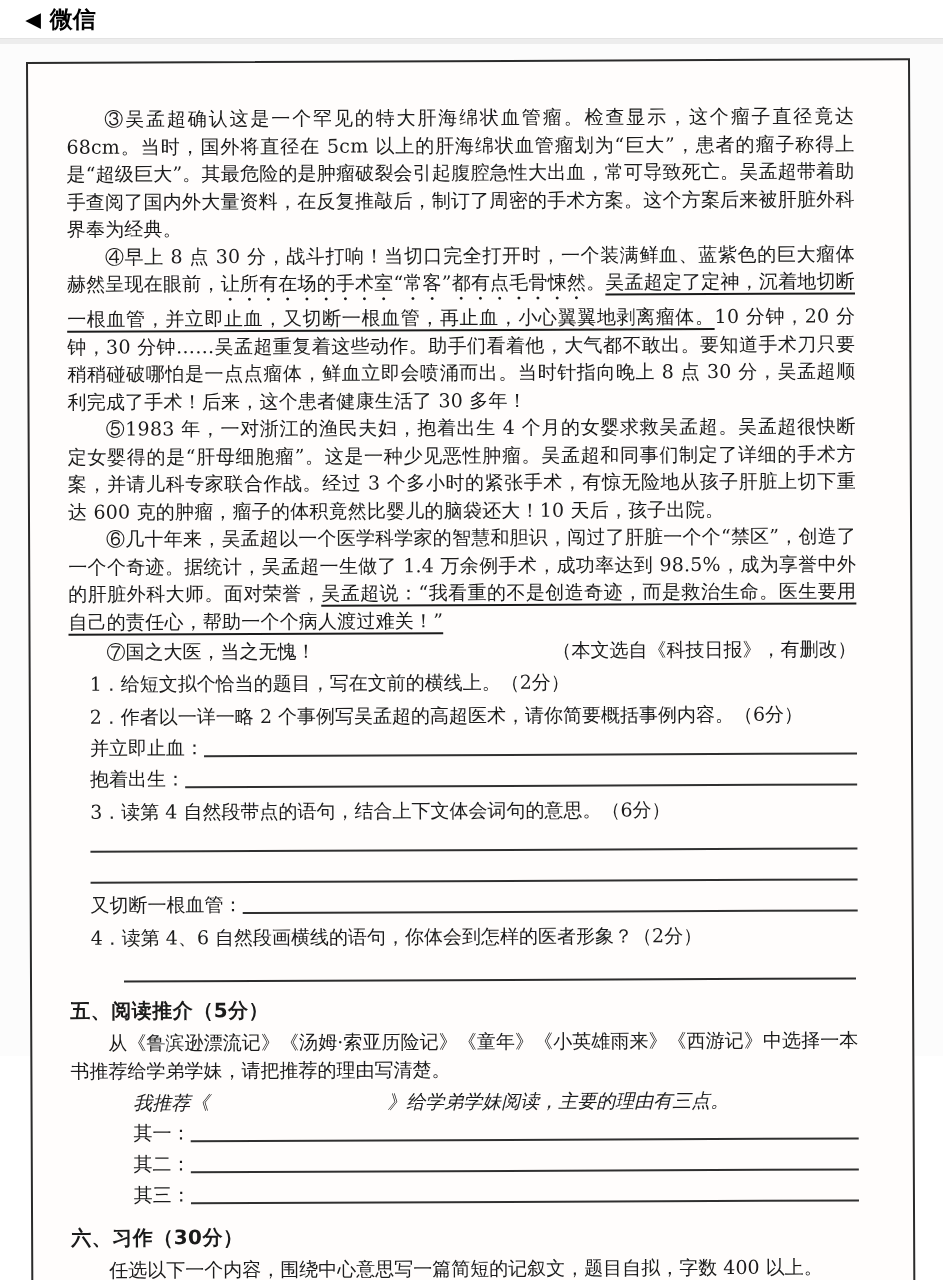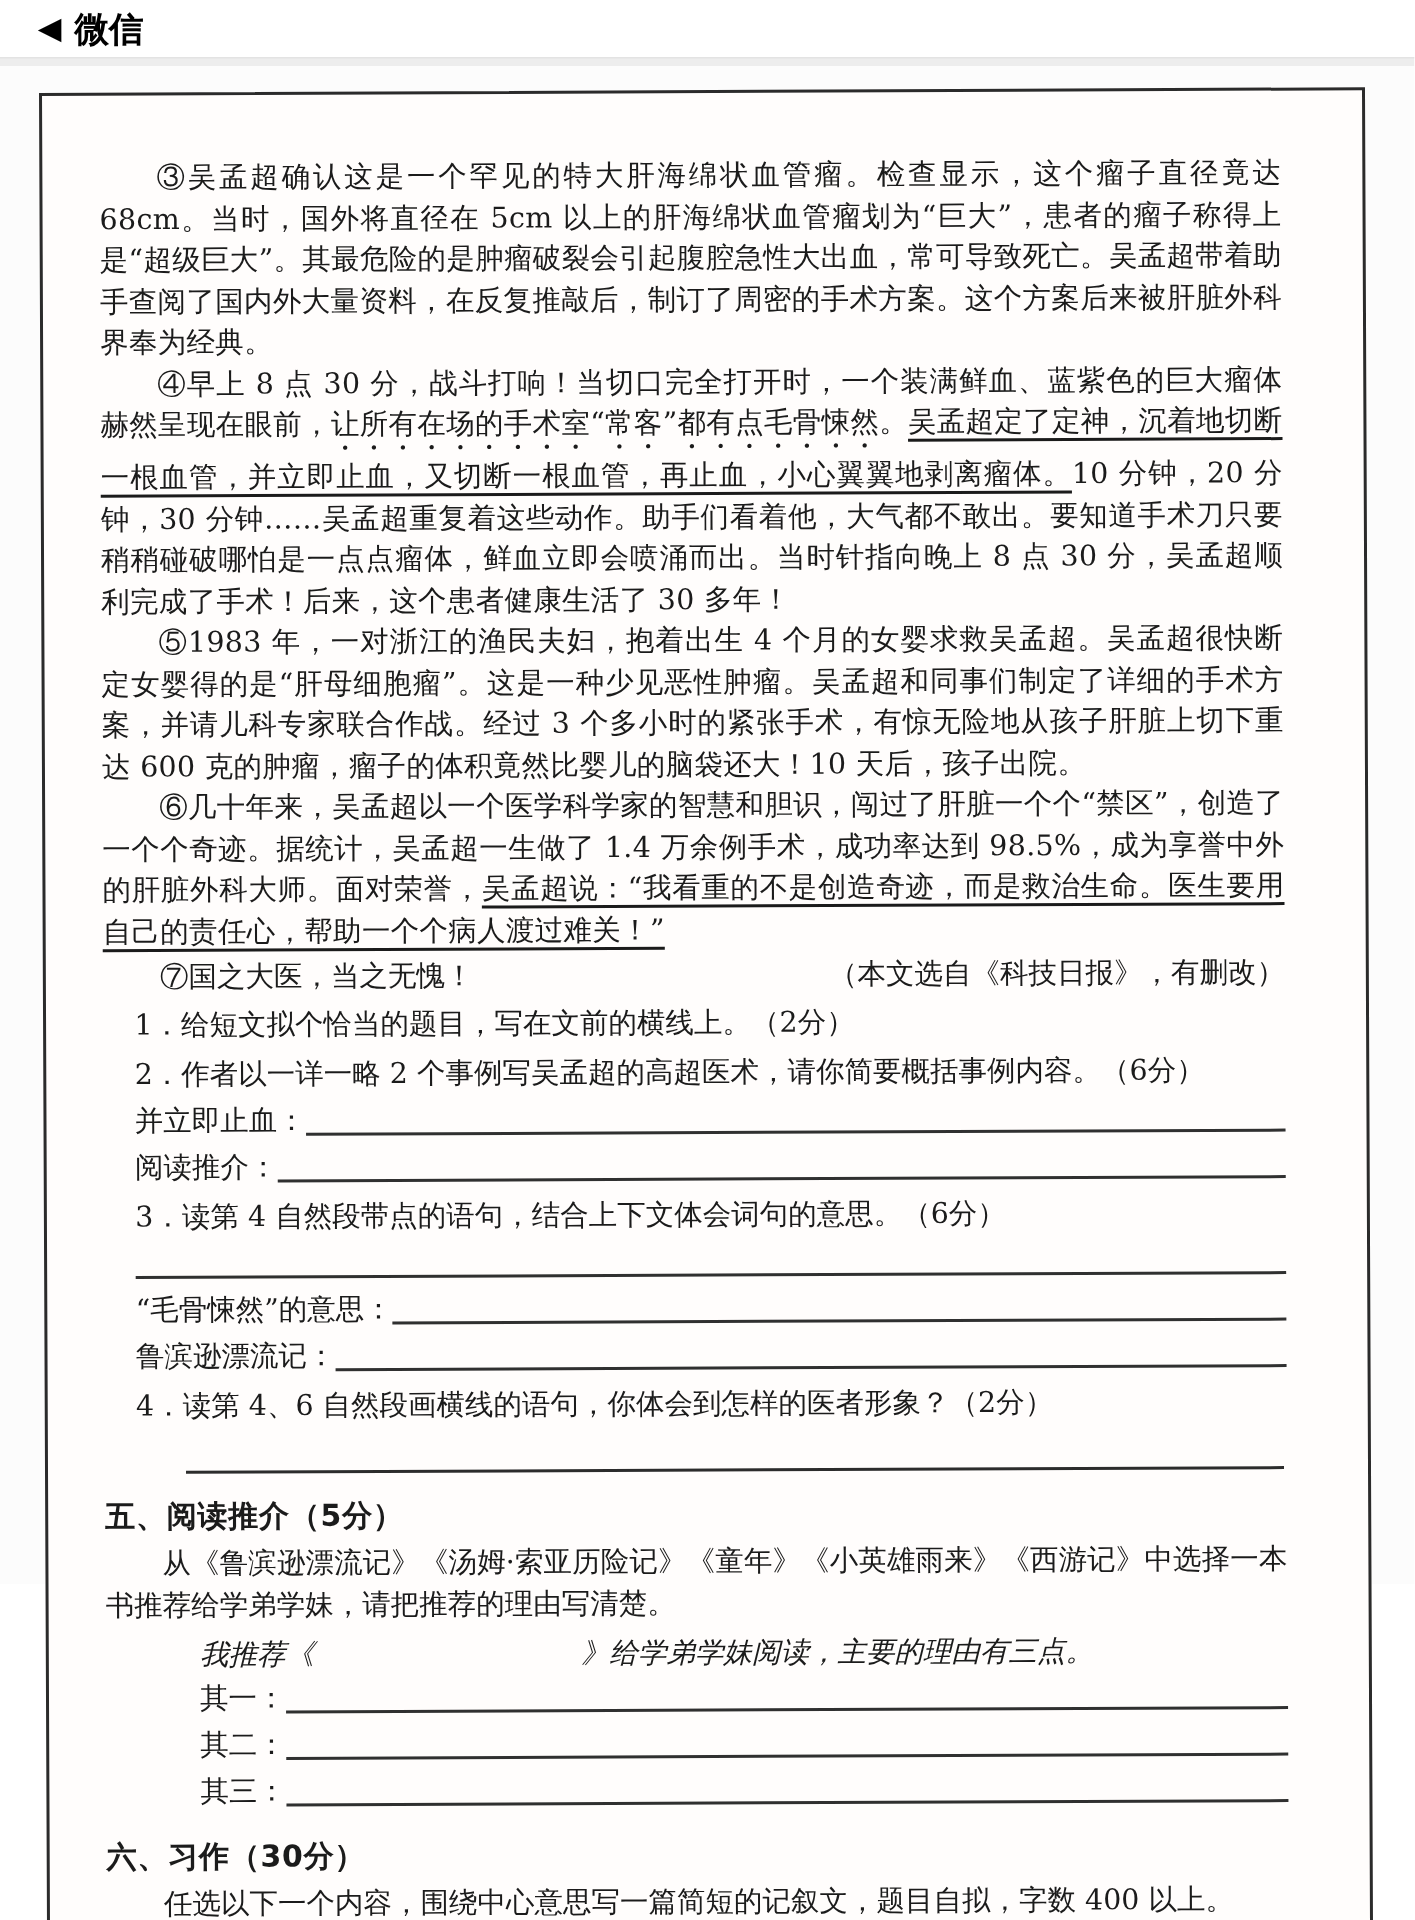--- a/index.html
+++ b/index.html
@@ -69,33 +69,32 @@
     </div>
 
     <div>
       <p class="q">1．给短文拟个恰当的题目，写在文前的横线上。（2分）</p>
       <p class="q">2．作者以一详一略 2 个事例写吴孟超的高超医术，请你简要概括事例内容。（6分）</p>
       <div class="blank">
         <span class="label">并立即止血：</span>
         <span class="line"></span>
       </div>
       <div class="blank">
-        <span class="label">阅读推介：</span>
+        <span class="label">抱着出生：</span>
         <span class="line"></span>
       </div>
       <p class="q">3．读第 4 自然段带点的语句，结合上下文体会词句的意思。（6分）</p>
       <div class="blank">
         <span class="line"></span>
       </div>
       <div class="blank">
-        <span class="label">“毛骨悚然”的意思：</span>
         <span class="line"></span>
       </div>
       <div class="blank">
-        <span class="label">鲁滨逊漂流记：</span>
+        <span class="label">又切断一根血管：</span>
         <span class="line"></span>
       </div>
       <p class="q">4．读第 4、6 自然段画横线的语句，你体会到怎样的医者形象？（2分）</p>
       <div class="solo-line"></div>
     </div>
 
     <div>
       <p class="sec-title">五、阅读推介（5分）</p>
       <p class="sec-intro">从《鲁滨逊漂流记》《汤姆·索亚历险记》《童年》《小英雄雨来》《西游记》中选择一本书推荐给学弟学妹，请把推荐的理由写清楚。</p>
       <div class="recommend">

